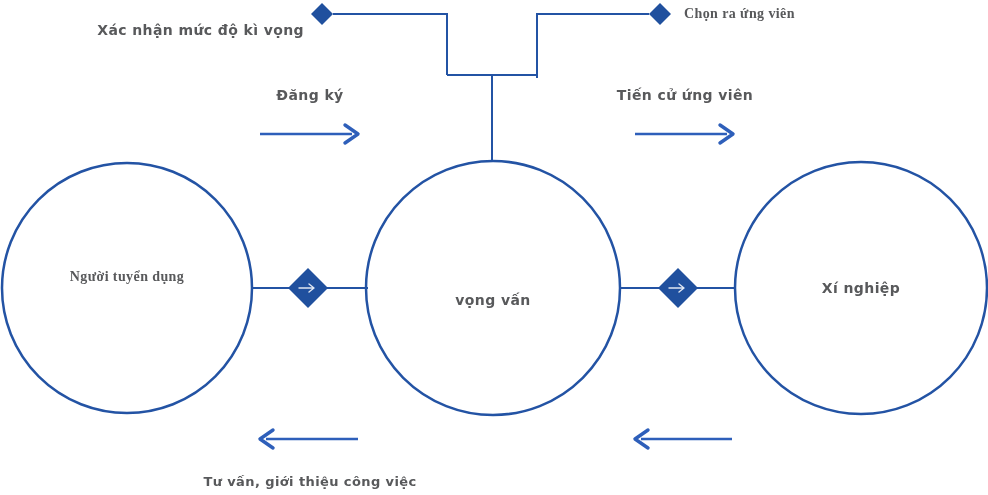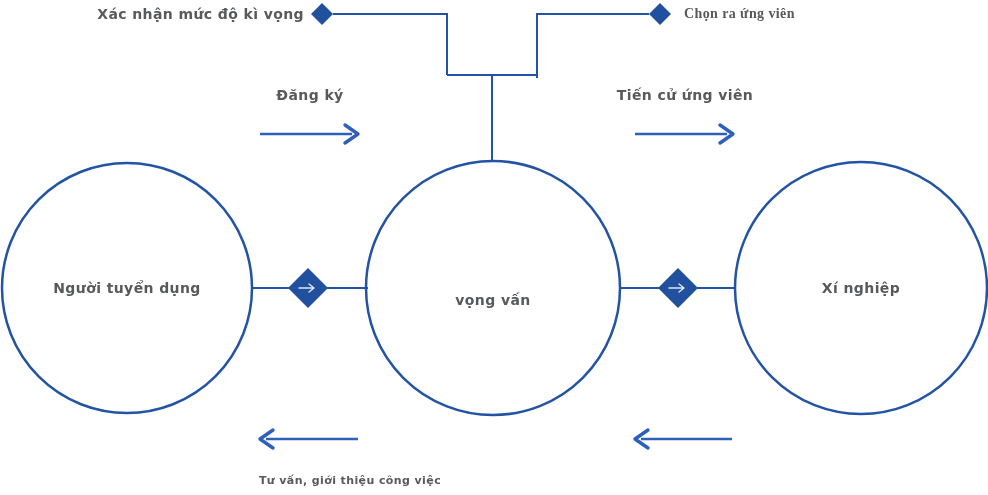--- a/index.html
+++ b/index.html
@@ -21,29 +21,29 @@
     position:absolute;
     font-weight:bold;
     color:var(--text);
     font-size:14px;
     letter-spacing:.4px;
     white-space:nowrap;
   }
   .lbl.center{text-align:center;}
   .lbl.right{text-align:right;}
   
-  .top-left-note{left:80px;top:6px;width:224px;}
+  .top-left-note{left:80px;top:22px;width:224px;}
   .top-right-note{left:684px;top:6px;width:240px;text-align:left;font-family:Liberation Serif, serif;}
   
   .flow-top-left{left:235px;top:87px;width:150px;}
   .flow-top-right{left:600px;top:87px;width:170px;}
-  .flow-bottom-left{left:185px;top:474px;width:250px;font-size:11px;margin-left:40px;}
+  .flow-bottom-left{left:185px;top:474px;width:250px;font-size:13px;}
   .flow-bottom-right{left:560px;top:474px;width:250px;font-size:14.5px;}
   
-  .node-left-label{left:27px;top:280px;width:200px;}
+  .node-left-label{left:27px;top:269px;width:200px;font-family:Liberation Serif, serif;}
   .node-center-label{left:393px;top:269px;width:200px;line-height:21px;}
   .node-right-label{left:761px;top:280px;width:200px;}
 
   .ln{fill:none;stroke:var(--line);stroke-width:2;}
   .circle{fill:none;stroke:var(--line);stroke-width:2.5;}
   .dmd{fill:var(--diamond);stroke:none;}
   .arrow-shaft{stroke:var(--arrow);stroke-width:2.4;fill:none;}
   .arrow-head{stroke:var(--arrow);stroke-width:3.4;fill:none;stroke-linecap:round;stroke-linejoin:round;}
   .dmd-glyph{stroke:#dfe6f2;stroke-width:1.4;fill:none;stroke-linecap:round;stroke-linejoin:round;}
 </style>

